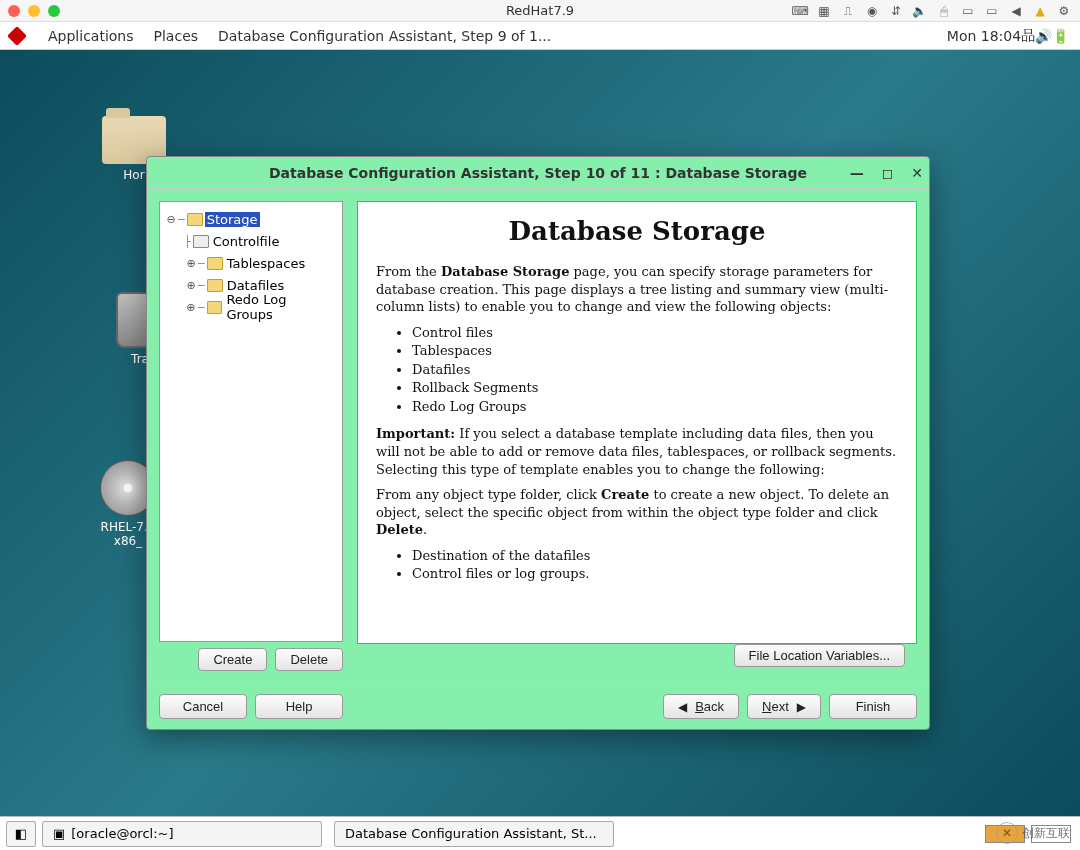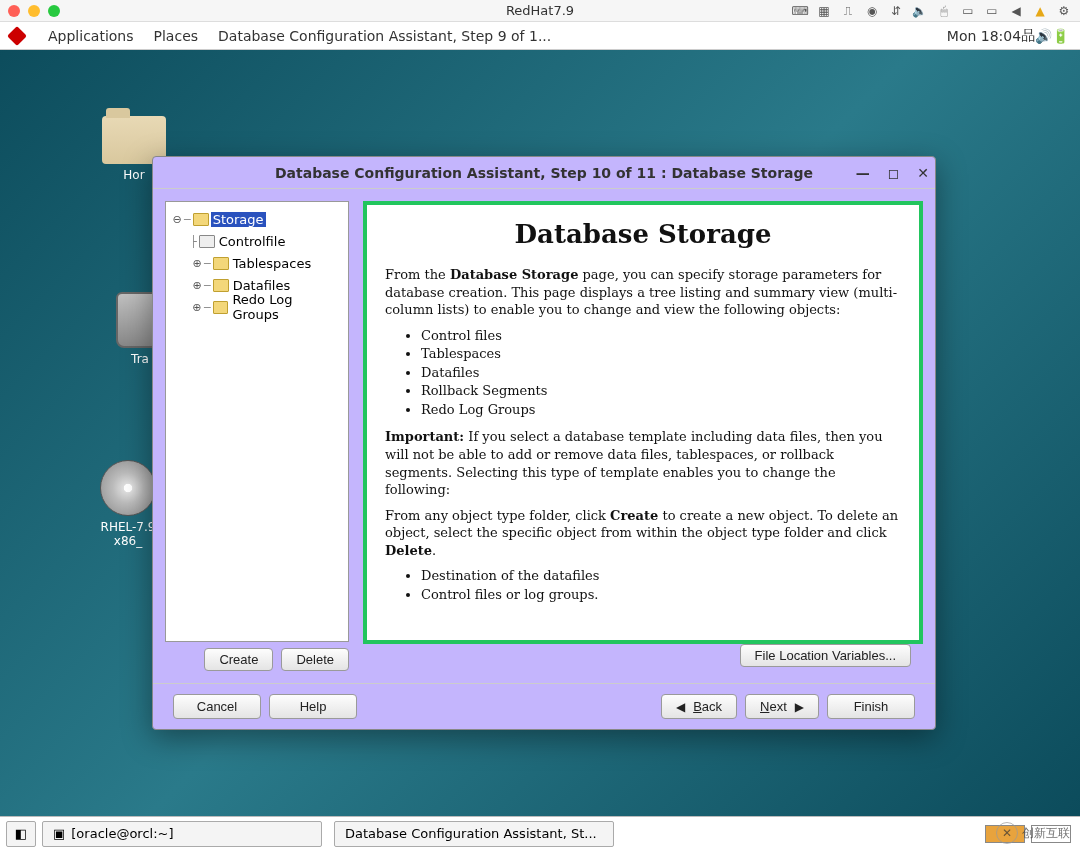--- a/index.html
+++ b/index.html
@@ -58,23 +58,23 @@
     border: 2px solid #666;
   }
   .disc-icon {
     width: 56px; height:56px; margin: 0 auto 4px; border-radius:50%;
     background: radial-gradient(circle, #fff 10%, #ddd 12%, #bbb 40%, #888 100%);
     border: 1px solid #555;
   }
 
   
   .dialog {
-    position: absolute; left: 152px; top: 156px;
+    position: absolute; left: 146px; top: 156px;
     width: 784px; height: 574px;
-    background: #c4b5fd;
+    background: #86efac;
     border: 1px solid #888; border-radius: 4px;
     box-shadow: 0 8px 30px rgba(0,0,0,0.4);
     display: flex; flex-direction: column;
   }
   .dialog-tbar {
     height: 32px; display: flex; align-items: center; justify-content:center;
     border-bottom: 1px solid #ccc; position: relative;
     font-size: 14px; font-weight: bold; color: #333;
   }
   .win-controls {
@@ -105,21 +105,21 @@
   .btn {
     background: linear-gradient(#fdfdfd,#e4e4e4);
     border:1px solid #9a9a9a; border-radius:4px;
     padding: 3px 14px; font-size:13px; color:#222;
     cursor:pointer;
   }
   .btn.wide { padding: 4px 22px; min-width:88px; text-align:center;}
   .btn.nav { display:inline-flex; align-items:center; gap:8px; padding:4px 14px;}
 
   .content-panel {
-    flex:1; background:#fff; border:4px solid #22c55e;
+    flex:1; background:#fff; border:1px solid #22c55e;
     padding: 12px 18px; overflow:auto; color:#111;
     font-family: "DejaVu Serif", Georgia, serif;
     font-size: 13px; line-height:1.35;
   }
   .content-panel h1 {
     text-align:center; font-size:26px; font-weight:bold;
     font-family: "DejaVu Serif", Georgia, serif;
     margin-bottom: 14px;
   }
   .content-panel p { margin: 8px 0; }
@@ -127,21 +127,21 @@
   .content-panel li { margin: 1px 0; }
   .content-panel .b { font-weight:bold; }
   .content-panel .i { font-style:italic; }
 
   .under-row {
     display:flex; padding: 0 12px 4px; align-items:center;
   }
   .under-row .right { margin-left:auto; }
 
   .dialog-footer {
-    border-top:1px solid #ccc; padding:10px 20px;
+    border-top:1px solid #ccc; padding:10px 12px;
     display:flex; align-items:flex-start; gap:8px;
   }
   .dialog-footer .spacer { flex:1; }
   .arrow { font-size:12px; }
   .underline-letter { text-decoration: underline; }
 
   
   .taskbar {
     position:absolute; left:0; right:0; bottom:0; height:34px;
     background:#fff; border-top:1px solid #bbb;

